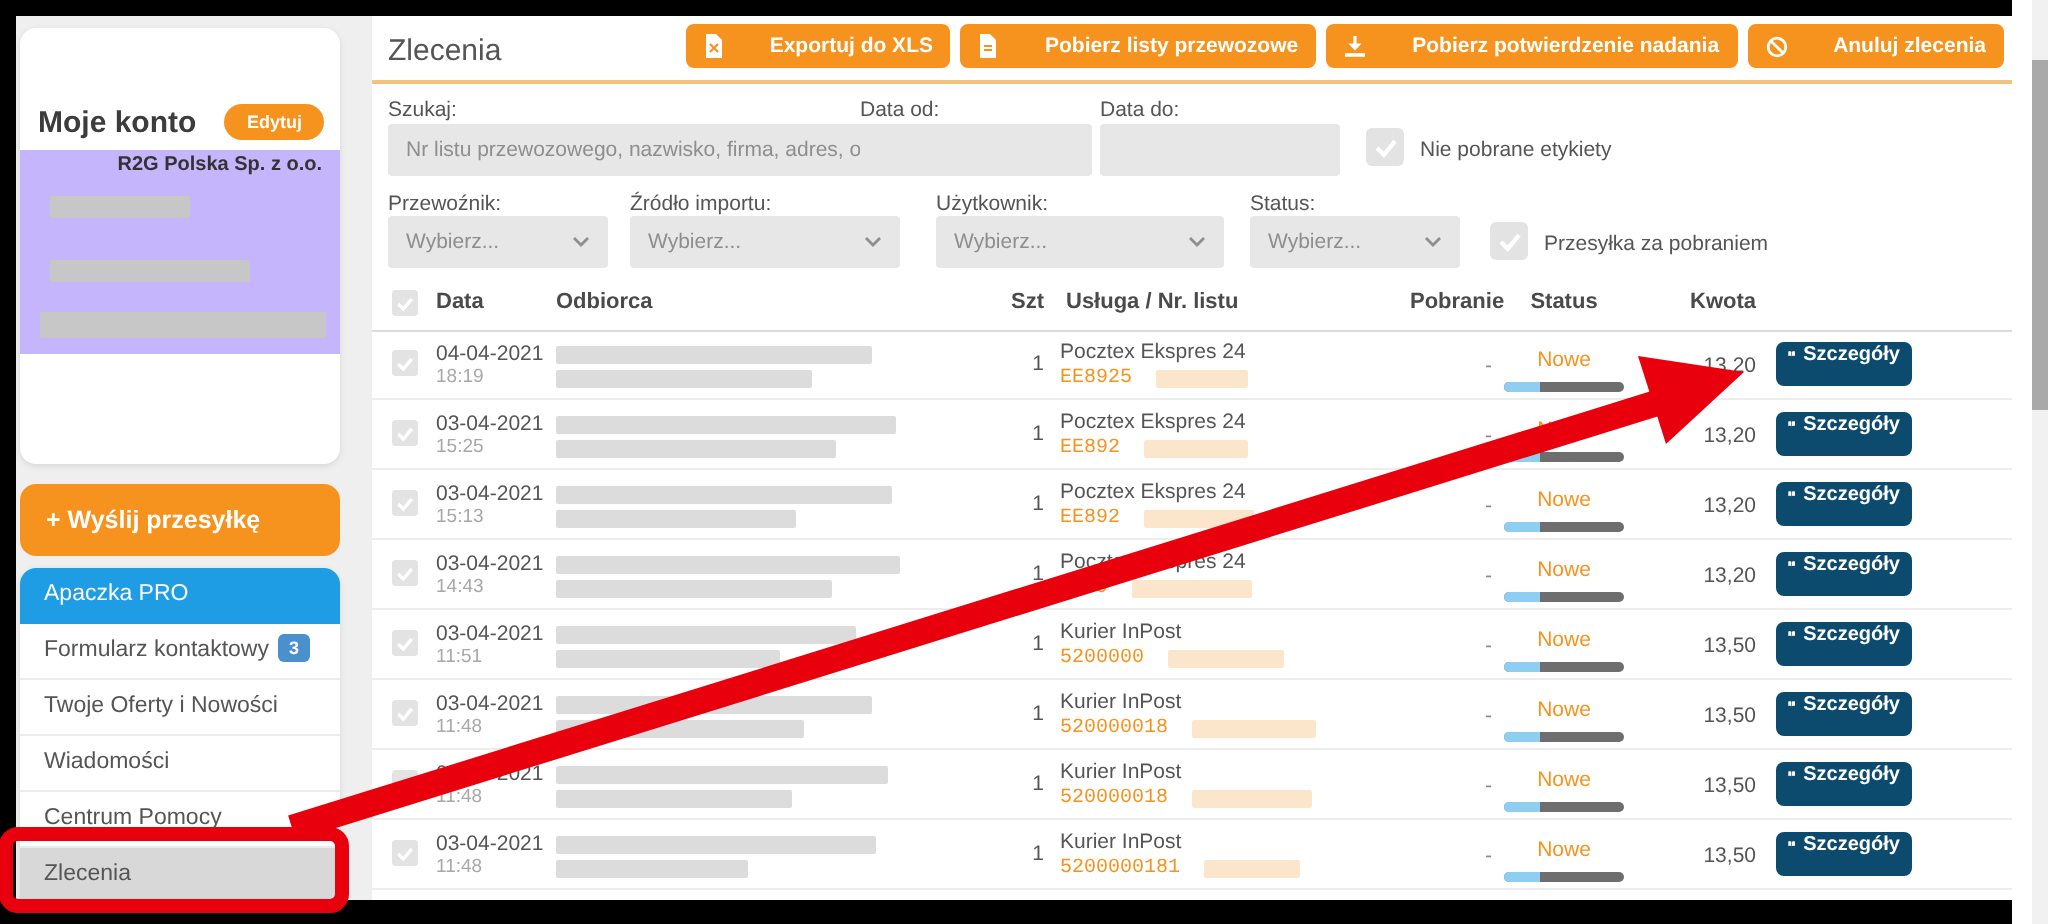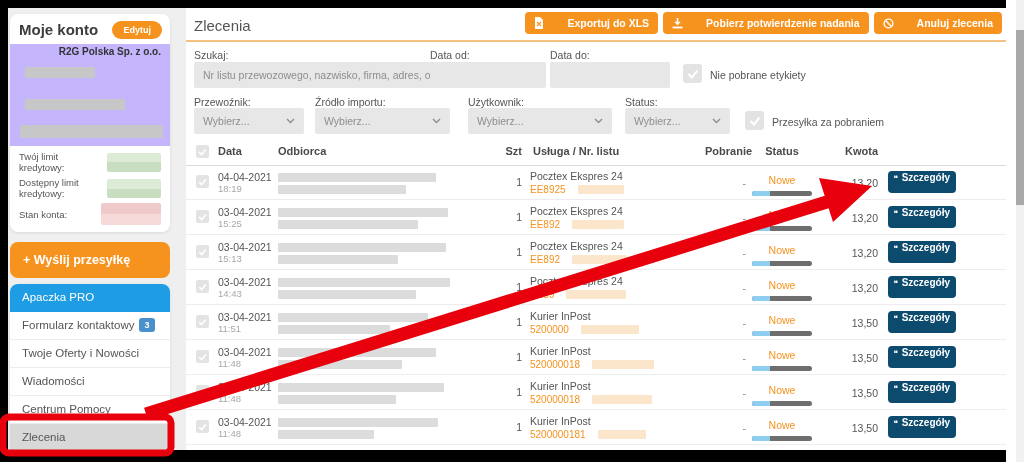--- a/index.html
+++ b/index.html
@@ -12,21 +12,21 @@
   .white-strip{position:absolute;left:1006px;top:0;width:10px;height:462px;background:#fff;}
   .scroll-track{position:absolute;left:1016px;top:0;width:8px;height:462px;background:#f1f1f1;}
   .scroll-thumb{position:absolute;left:0;top:30px;width:8px;height:175px;background:#a9a9a9;}
 
   .viewport{position:absolute;left:8px;top:8px;width:998px;height:442px;background:#efefef;overflow:hidden;}
 
   
   .sidebar{position:absolute;left:0;top:0;width:178px;height:100%;}
   .account-card{position:absolute;left:2px;top:6px;width:160px;height:218px;background:#fff;
     border-radius:8px;box-shadow:0 1px 3px rgba(0,0,0,.10);overflow:hidden;}
-  .account-head{display:flex;justify-content:space-between;padding:7px 8px 5px 9px;}
+  .account-head{display:flex;justify-content:space-between;align-items:center;padding:7px 8px 5px 9px;margin-top:31px;}
   .account-title{font-size:15px;font-weight:bold;color:#3c3c3c;}
   .edit-btn{background:#f6921e;color:#fff;font-size:9px;font-weight:bold;border:none;
     border-radius:10px;padding:4px 11px;cursor:pointer;}
   .account-gray{background:#c4b5fd;height:102px;padding:2px 9px;box-sizing:border-box;text-align:right;}
   .company{font-size:10px;font-weight:bold;color:#333;}
   .blurbar{background:#c7c7c7;border-radius:1px;}
   .limits{padding:5px 9px 0 9px;}
   .limit-row{display:flex;justify-content:space-between;align-items:center;margin-bottom:4px;}
   .limit-label{font-size:9.5px;color:#555;line-height:11px;width:78px;}
   .limit-val{width:54px;height:19px;border-radius:2px;}
@@ -70,21 +70,21 @@
   .cb.small{width:13px;height:13px;border-radius:2px;}
   .tbody{position:absolute;left:0;right:0;top:0;height:100%;}
   .row{position:absolute;left:0;right:0;height:35px;border-bottom:1px solid #ededed;box-sizing:border-box;}
   .c-cb{left:10px;top:10px;}
   .c-date{position:absolute;left:32px;top:6px;font-size:10.5px;color:#555;line-height:12px;}
   .c-time{display:block;font-size:9.5px;color:#a8a8a8;}
   .c-odb{position:absolute;left:92px;top:8px;}
   .odb-bar{background:#dcdcdc;border-radius:1px;height:9px;margin-bottom:3px;}
   .c-szt{position:absolute;left:319px;width:17px;top:11px;text-align:right;font-size:10.5px;color:#555;}
   .c-service{position:absolute;left:344px;top:5px;font-size:10.5px;color:#555;line-height:13px;}
-  .c-track{display:flex;align-items:center;gap:12px;font-size:10px;color:#f6921e;}
+  .c-track{display:flex;align-items:center;gap:12px;font-size:10px;color:#f6921e;font-family:Liberation Mono, monospace;}
   .track-blur{height:9px;background:#fbe6cb;border-radius:1px;}
   .c-cod{position:absolute;left:540px;width:20px;top:12px;text-align:right;color:#888;font-size:10.5px;}
   .c-status{position:absolute;left:566px;width:60px;top:5px;text-align:center;}
   .status-text{color:#f6921e;font-size:10.5px;}
   .pbar{margin-top:3px;height:5px;border-radius:2.5px;background:#6e6e6e;position:relative;overflow:hidden;}
   .pbar-fill{position:absolute;left:0;top:0;bottom:0;width:30%;background:#8ecef0;}
   .c-amount{position:absolute;left:642px;width:50px;top:12px;text-align:right;font-size:10.5px;color:#555;}
   .details-btn{position:absolute;left:702px;top:6px;width:68px;height:22px;background:#0c4a6e;border:none;
     border-radius:4px;color:#fff;font-size:10px;font-weight:bold;display:flex;align-items:flex-start;
     justify-content:center;gap:4px;cursor:pointer;}
@@ -107,34 +107,20 @@
       <div class="account-head">
         <span class="account-title">Moje konto</span>
         <button class="edit-btn">Edytuj</button>
       </div>
       <div class="account-gray">
         <div class="company">R2G Polska Sp. z o.o.</div>
         <div class="blurbar" style="width:70px;height:11px;margin:10px 0 0 6px;"></div>
         <div class="blurbar" style="width:100px;height:11px;margin:21px 0 0 6px;"></div>
         <div class="blurbar" style="width:143px;height:13px;margin:15px 0 0 1px;"></div>
       </div>
-      <div class="limits">
-        <div class="limit-row">
-          <span class="limit-label">Twój limit kredytowy:</span>
-          <span class="limit-val val-green"></span>
-        </div>
-        <div class="limit-row">
-          <span class="limit-label">Dostępny limit kredytowy:</span>
-          <span class="limit-val val-green"></span>
-        </div>
-        <div class="limit-row">
-          <span class="limit-label">Stan konta:</span>
-          <span class="limit-val val-red"></span>
-        </div>
-      </div>
     </div>
 
     <button class="send-btn">+ Wyślij przesyłkę</button>
 
     <div class="menu">
       <div class="menu-item blue">Apaczka PRO</div>
       <div class="menu-item"><span>Formularz kontaktowy</span><span class="badge">3</span></div>
       <div class="menu-item">Twoje Oferty i Nowości</div>
       <div class="menu-item">Wiadomości</div>
       <div class="menu-item">Centrum Pomocy</div>
@@ -146,20 +132,27 @@
 
     <div class="main-header">
       <span class="main-title">Zlecenia</span>
       <div class="toolbar">
         <button class="tb-btn">
           <svg width="10" height="12" viewBox="0 0 10 12">
               <path d="M1 0h5l3 3v9H1z" fill="#fff"></path>
               <path d="M3 5l4 4M7 5l-4 4" stroke="#f6921e" stroke-width="1.1"></path>
             </svg>
           <span>Exportuj do XLS</span>
+        </button>
+        <button class="tb-btn">
+          <svg width="10" height="12" viewBox="0 0 10 12">
+              <path d="M1 0h5l3 3v9H1z" fill="#fff"></path>
+              <path d="M3 6h4M3 8h4" stroke="#f6921e" stroke-width="1.1"></path>
+            </svg>
+          <span>Pobierz listy przewozowe</span>
         </button>
         <button class="tb-btn">
           <svg width="11" height="11" viewBox="0 0 11 11">
               <path d="M5.5 0v5" stroke="#fff" stroke-width="1.6"></path>
               <path d="M2.2 3.8l3.3 3.4 3.3-3.4z" fill="#fff"></path>
               <path d="M0.5 9.5h10" stroke="#fff" stroke-width="1.8"></path>
             </svg>
           <span>Pobierz potwierdzenie nadania</span>
         </button>
         <button class="tb-btn">

